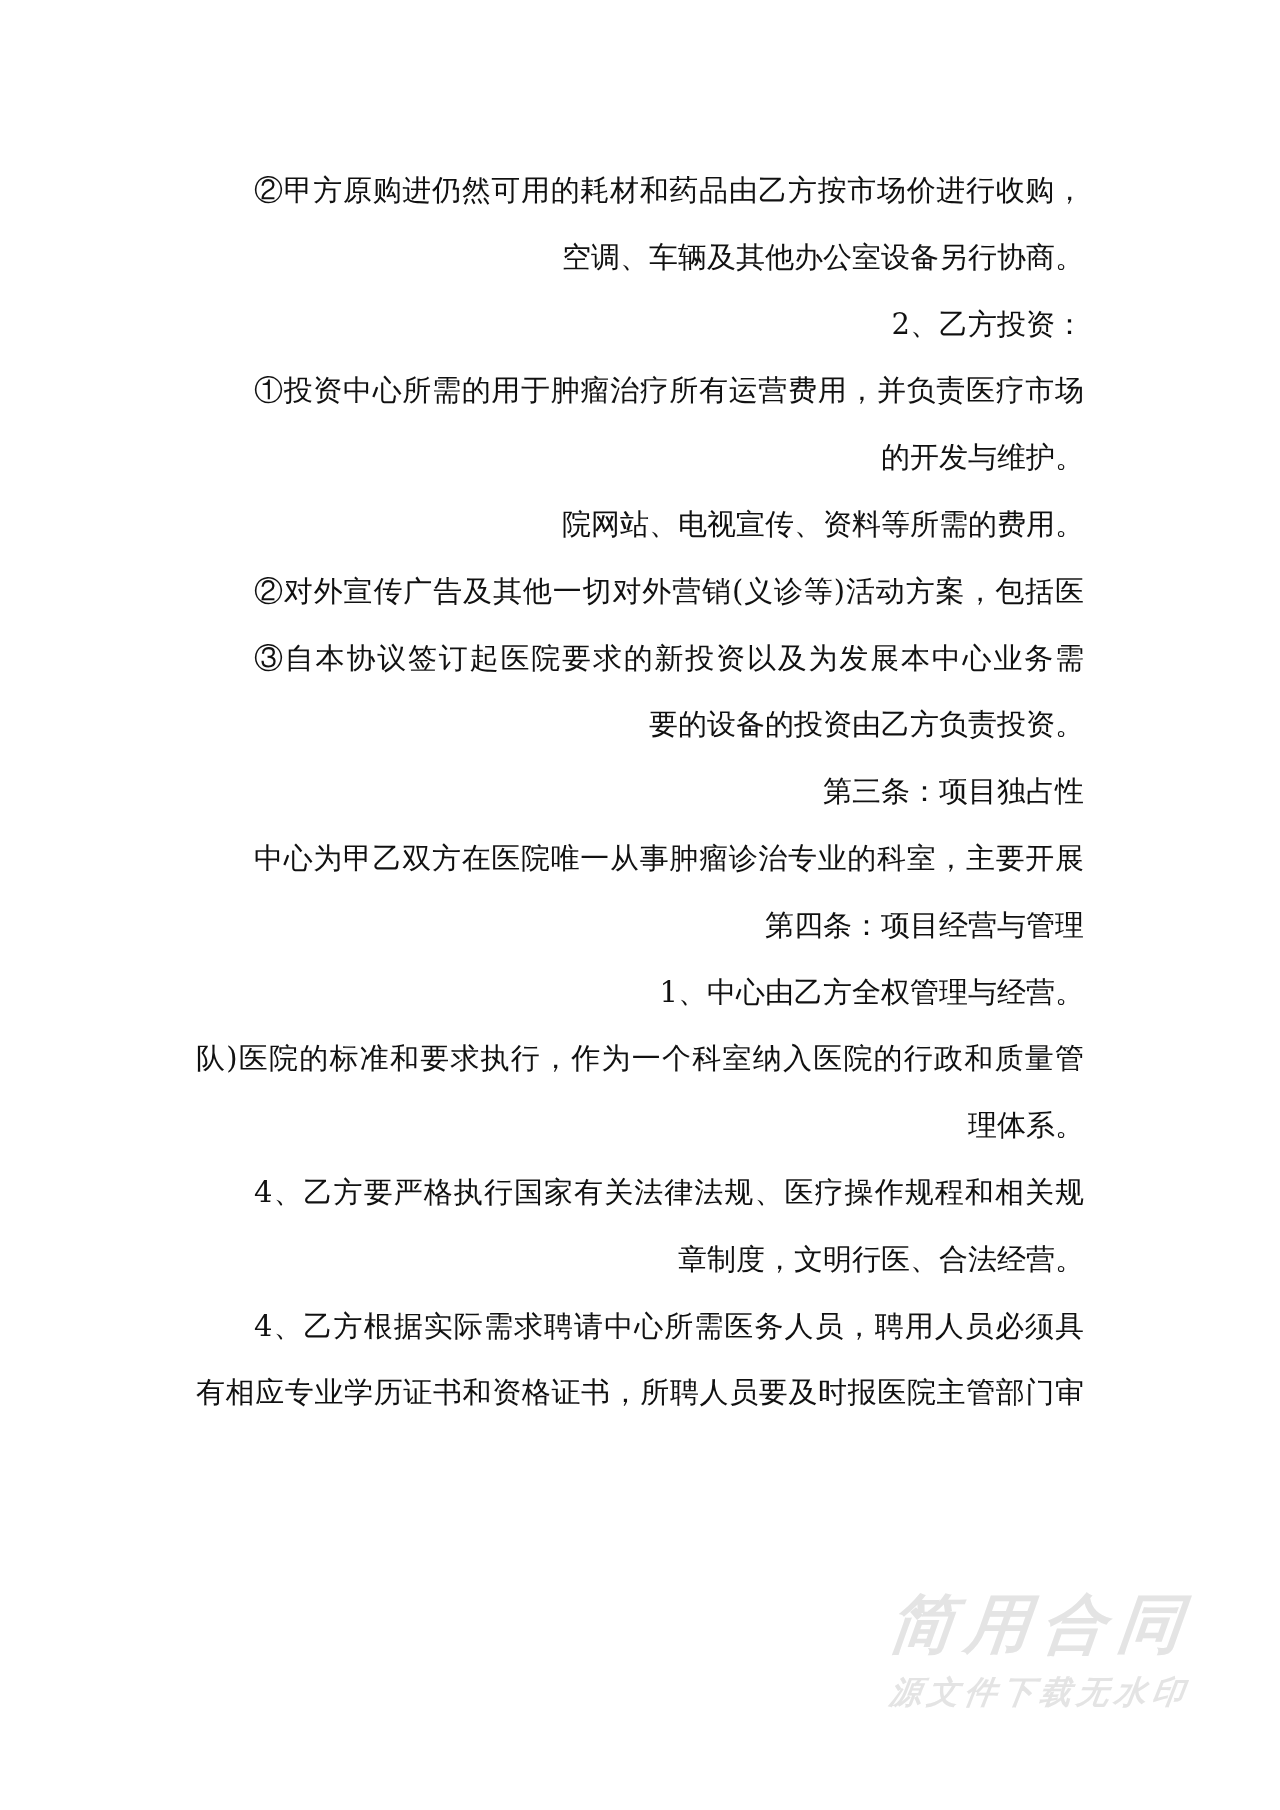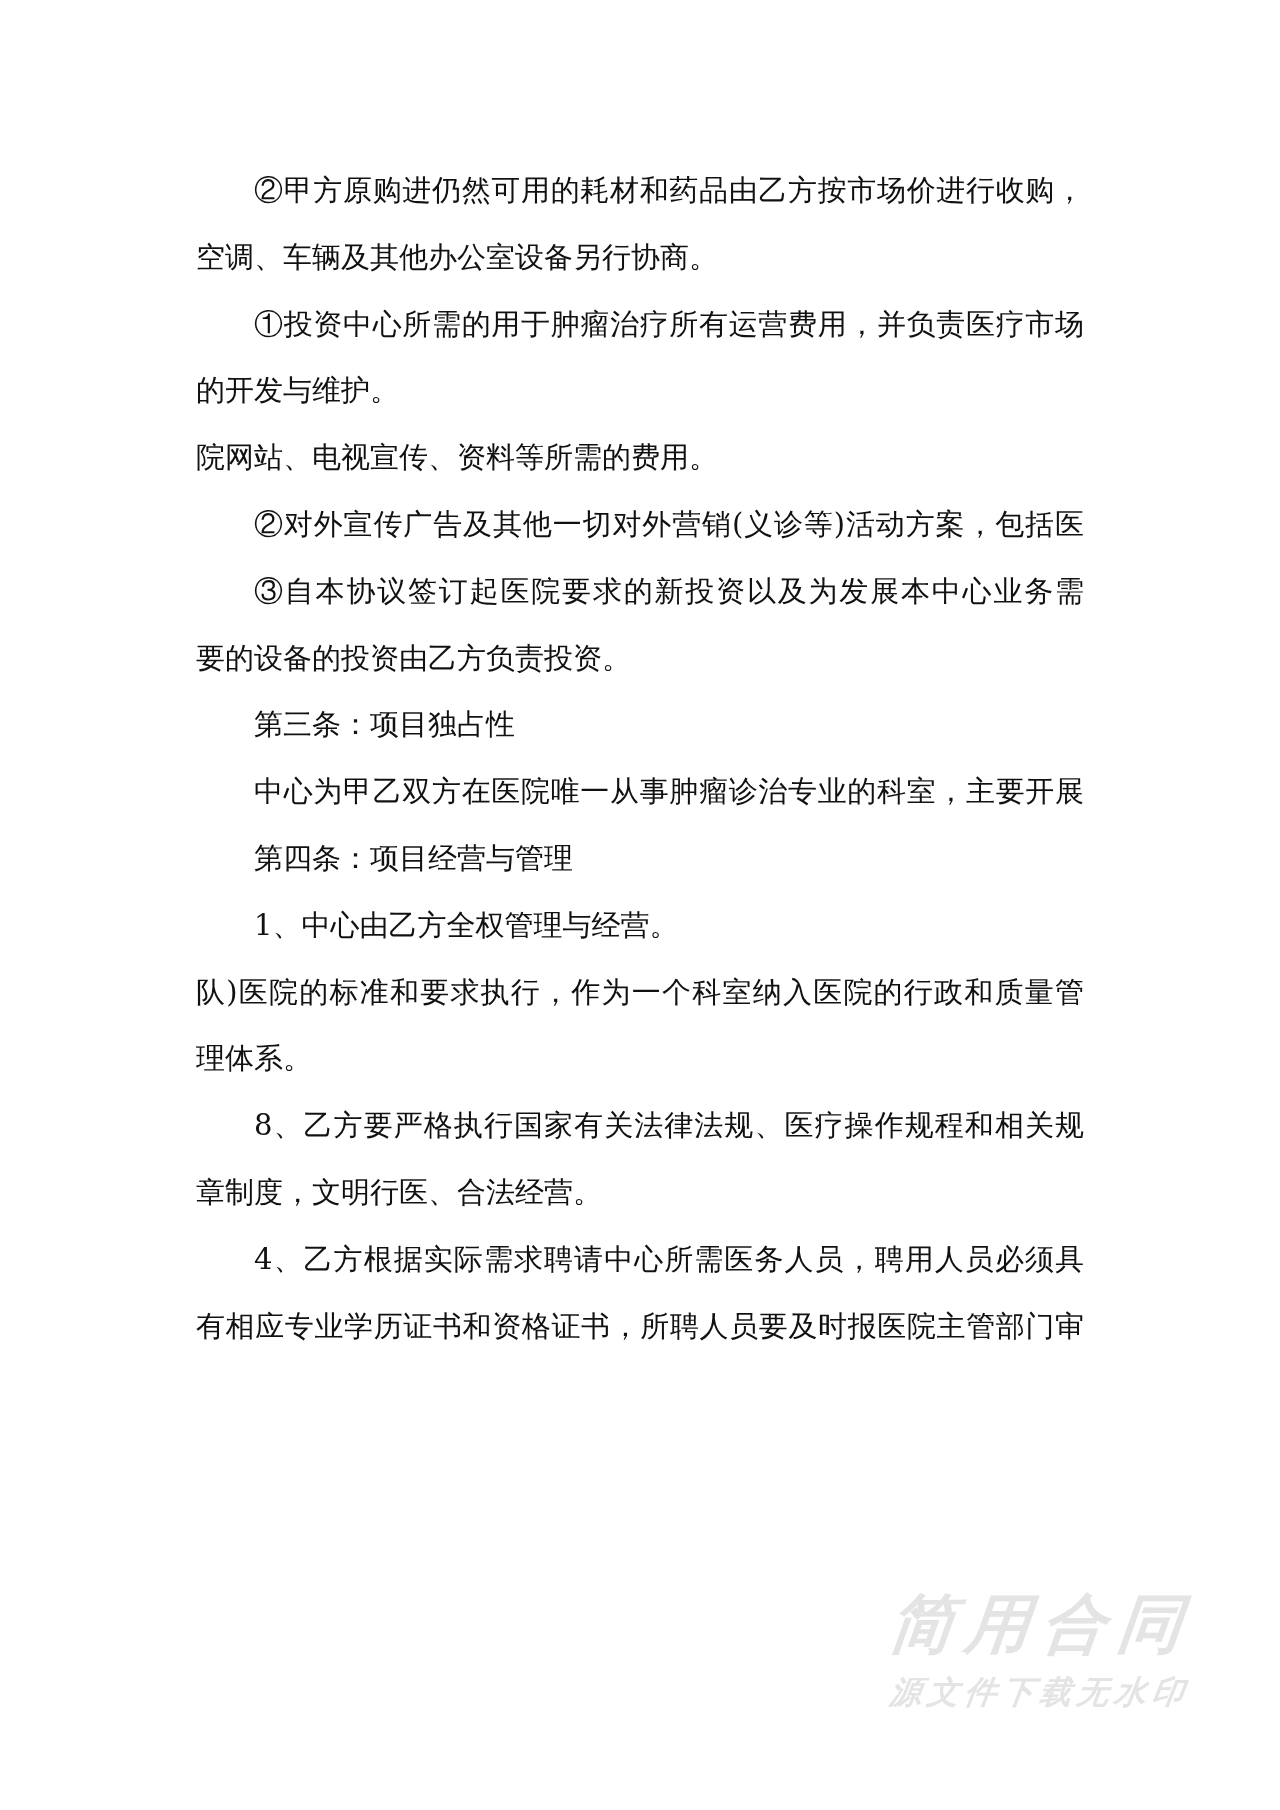--- a/index.html
+++ b/index.html
@@ -28,21 +28,21 @@
       left: 196px;
       top: 157px;
       width: 888px;
     }
     .line {
       height: 66.8px;
       line-height: 66.8px;
       font-size: 29px;
       white-space: nowrap;
       overflow: visible;
-      text-align: left;
+      text-align: right;
     }
     .line.indent {
       padding-left: 58px;
     }
     .line.justify {
       text-align: justify;
       text-align-last: justify;
       white-space: normal;
       overflow: hidden;
     }
@@ -76,33 +76,34 @@
       transform: skewX(-8deg);
     }
   </style>
 </head>
 <body>
 
 <div class="page">
   <div class="body-text">
     <div class="line indent justify">②甲方原购进仍然可用的耗材和药品由乙方按市场价进行收购，</div>
     <div class="line">空调、车辆及其他办公室设备另行协商。</div>
+    <div class="line indent">2、乙方投资：</div>
     <div class="line indent justify">①投资中心所需的用于肿瘤治疗所有运营费用，并负责医疗市场</div>
     <div class="line">的开发与维护。</div>
     <div class="line">院网站、电视宣传、资料等所需的费用。</div>
     <div class="line indent justify">②对外宣传广告及其他一切对外营销(义诊等)活动方案，包括医</div>
     <div class="line indent justify">③自本协议签订起医院要求的新投资以及为发展本中心业务需</div>
     <div class="line">要的设备的投资由乙方负责投资。</div>
     <div class="line indent">第三条：项目独占性</div>
     <div class="line indent justify">中心为甲乙双方在医院唯一从事肿瘤诊治专业的科室，主要开展</div>
     <div class="line indent">第四条：项目经营与管理</div>
     <div class="line indent">1、中心由乙方全权管理与经营。</div>
     <div class="line justify">队)医院的标准和要求执行，作为一个科室纳入医院的行政和质量管</div>
     <div class="line">理体系。</div>
-    <div class="line indent justify">8、乙方要严格执行国家有关法律法规、医疗操作规程和相关规</div>
+    <div class="line indent justify">4、乙方要严格执行国家有关法律法规、医疗操作规程和相关规</div>
     <div class="line">章制度，文明行医、合法经营。</div>
     <div class="line indent justify">4、乙方根据实际需求聘请中心所需医务人员，聘用人员必须具</div>
     <div class="line justify">有相应专业学历证书和资格证书，所聘人员要及时报医院主管部门审</div>
   </div>
 
   <div class="watermark">
     <div class="wm-title">简用合同</div>
     <div class="wm-sub">源文件下载无水印</div>
   </div>
 </div>

